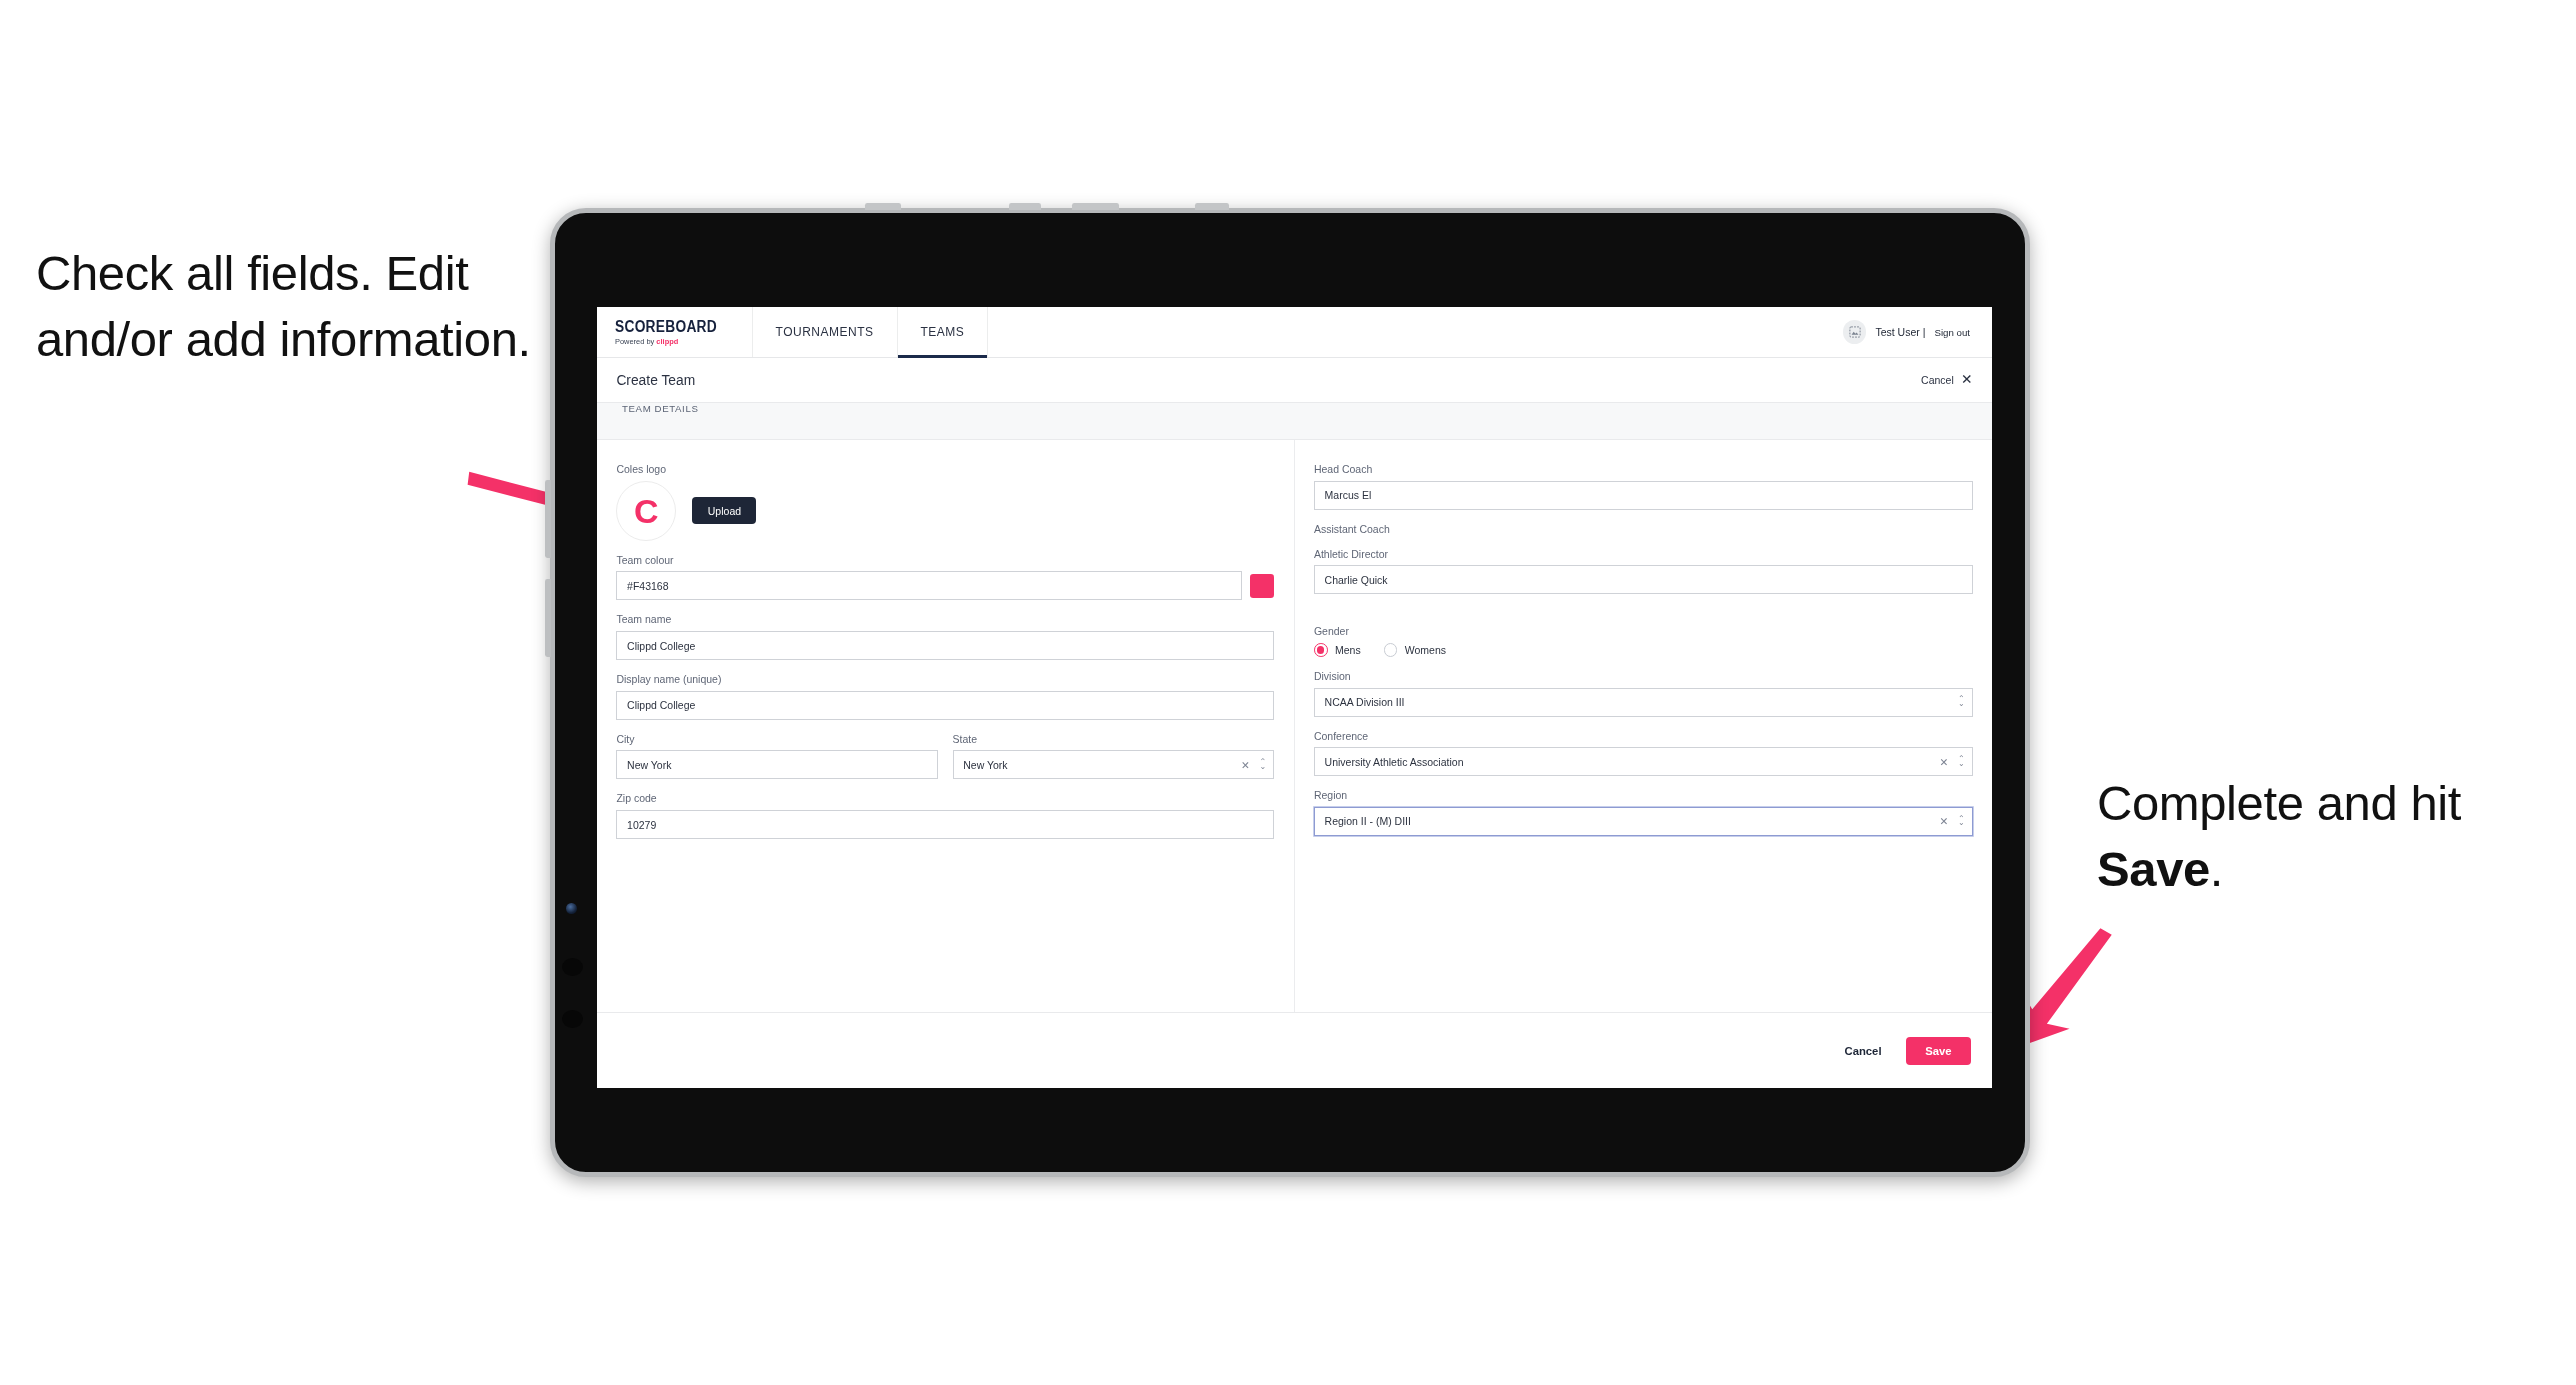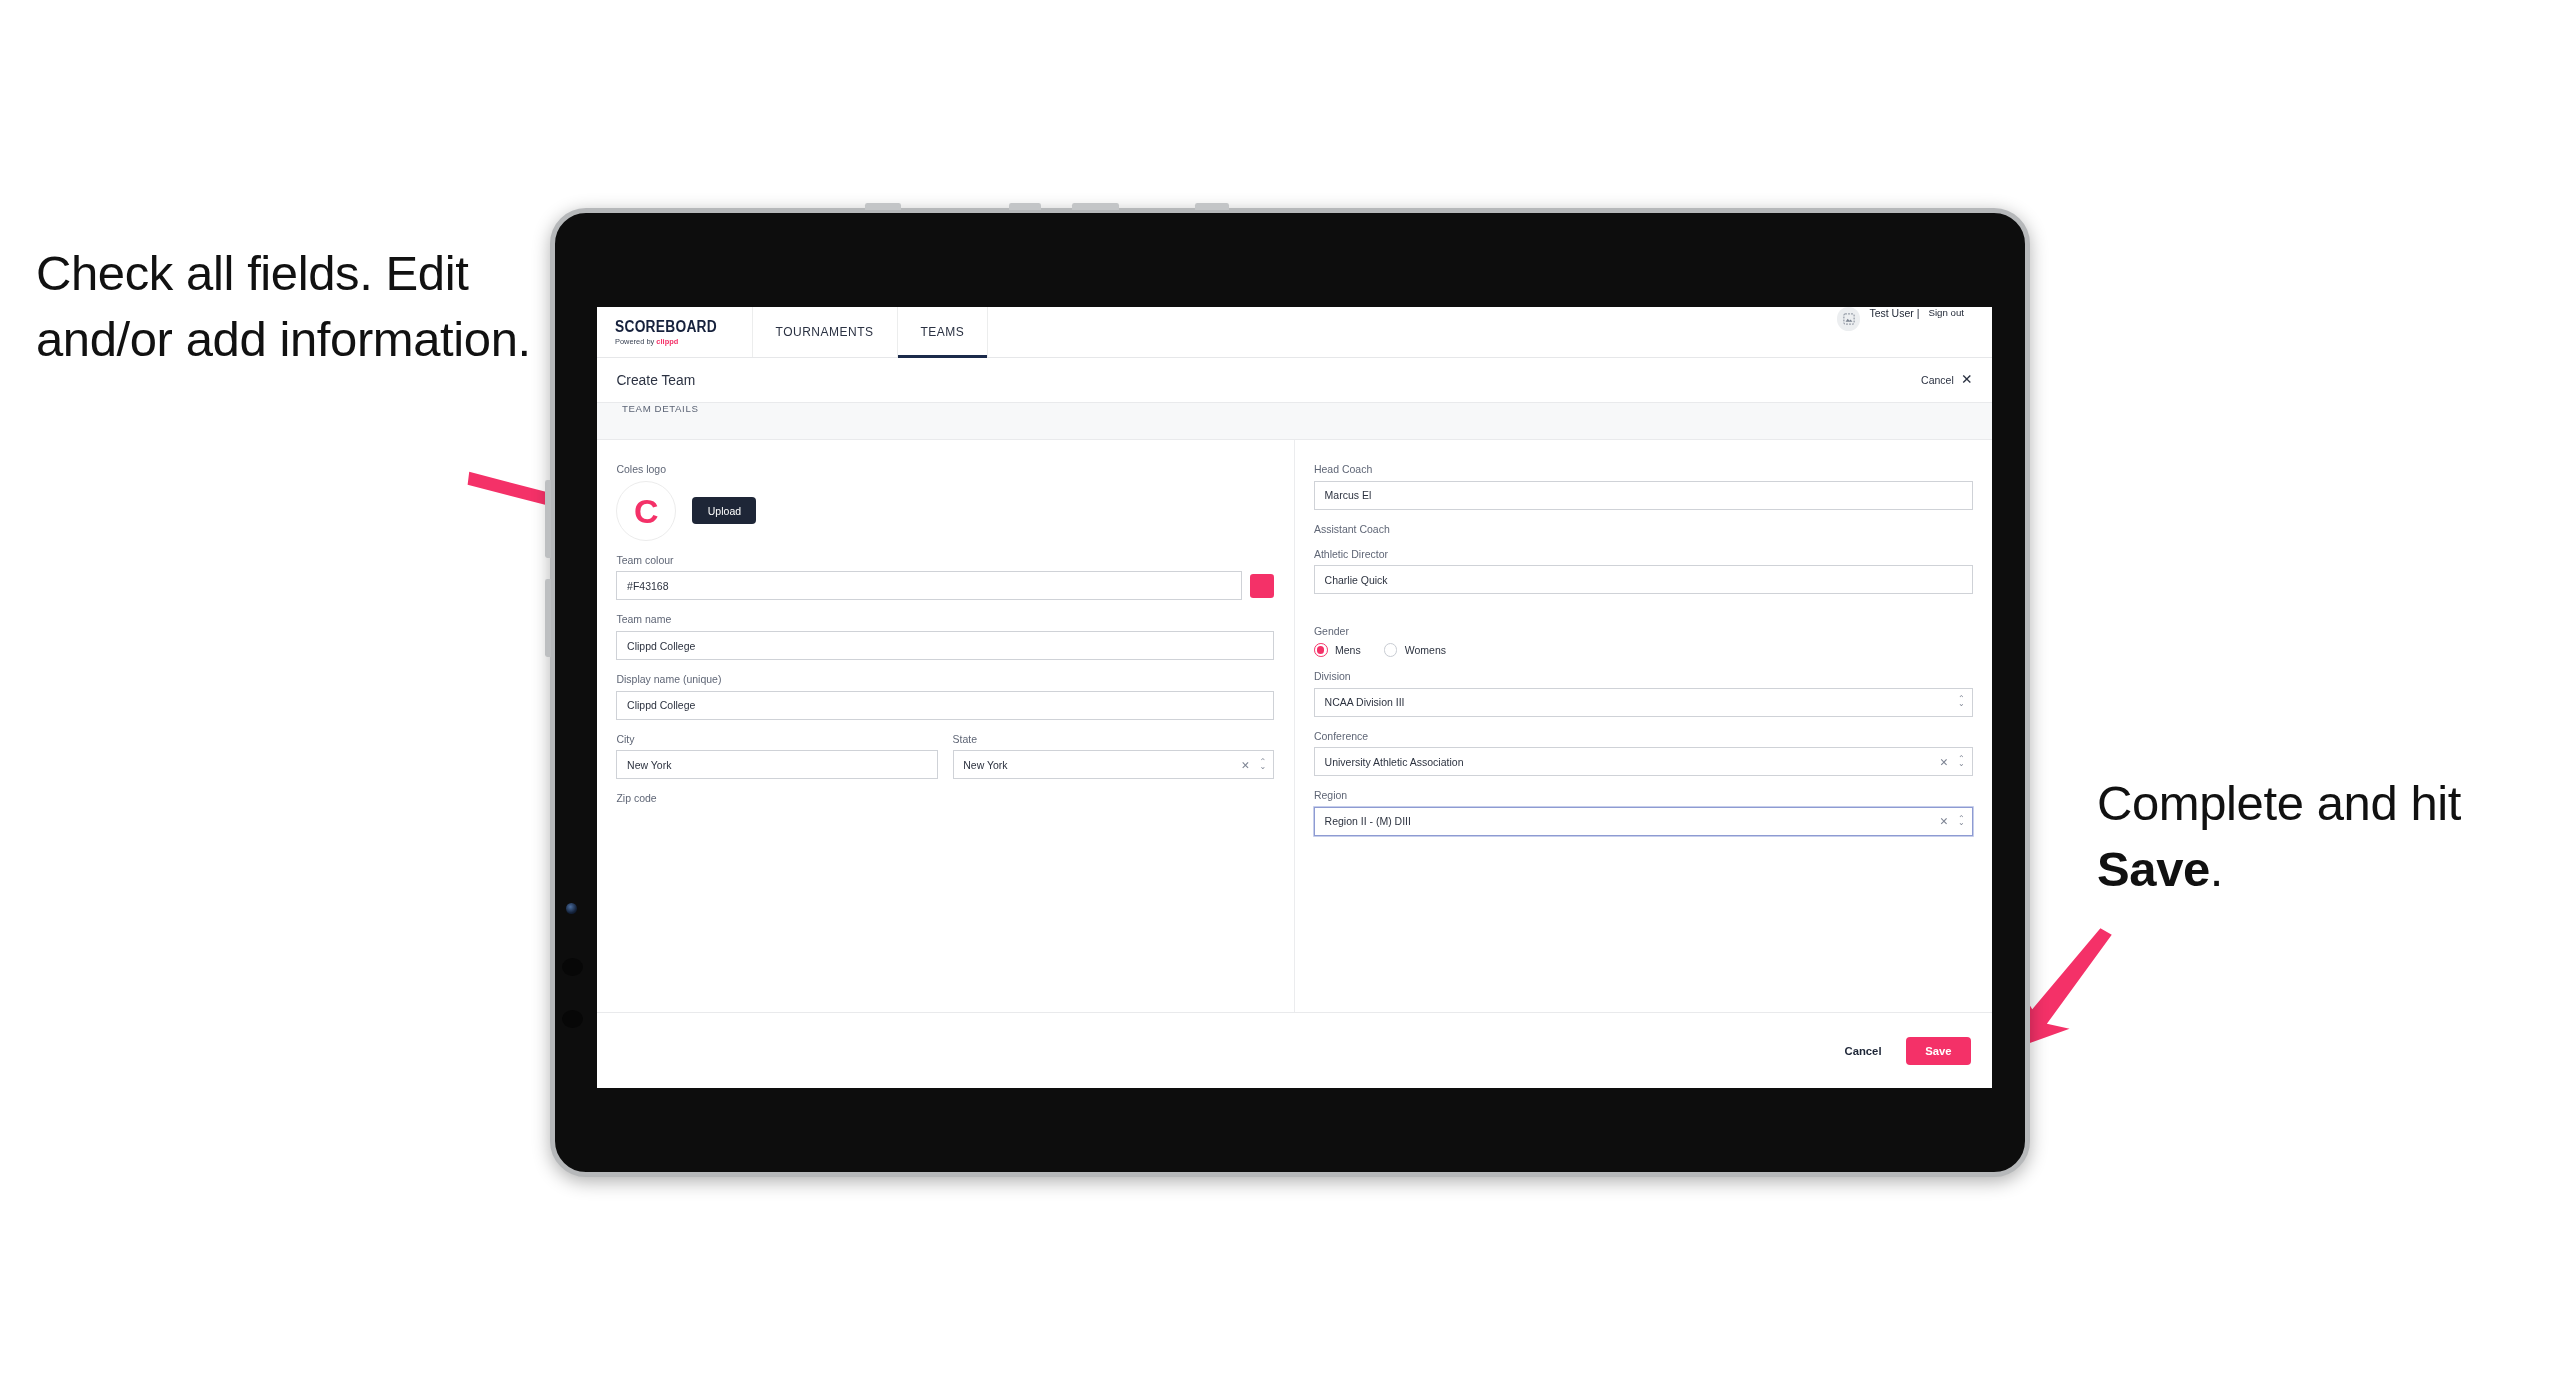--- a/index.html
+++ b/index.html
@@ -96,21 +96,21 @@
     border-right: 0.8px solid #eceded;
     position: relative;
     cursor: pointer;
   }
   .navtab.active::after {
     content:""; position:absolute; left:0; right:0; bottom:-0.8px;
     height: 3.2px; background: #1b2a4a;
   }
   #nav-spacer { flex: 1; }
   #user-area {
-    display:flex; gap:9px; padding-right: 28px;
+    display:flex; align-items:center; gap:9px; padding-right: 22px;
   }
   #avatar {
     width: 23.5px; height: 23.5px; border-radius: 50%;
     background: #eceef0;
     display:flex; align-items:center; justify-content:center;
   }
   #avatar svg { display:block; }
   #user-name { font-size: 10.5px; color: #232a38; }
   #signout { font-size: 9.7px; color: #232a38; cursor:pointer; }
 
@@ -353,20 +353,21 @@
                       <span>⌃</span>
                       <span>⌄</span>
                     </span>
                 </div>
               </div>
             </div>
           </div>
 
           <div class="fgroup">
             <label class="flabel">Zip code</label>
+            <input class="finput" value="10279" style="">
           </div>
 
         </div>
 
         <div id="col-right">
 
           <div class="fgroup">
             <label class="flabel">Head Coach</label>
             <input class="finput" value="Marcus El" style="">
           </div>

